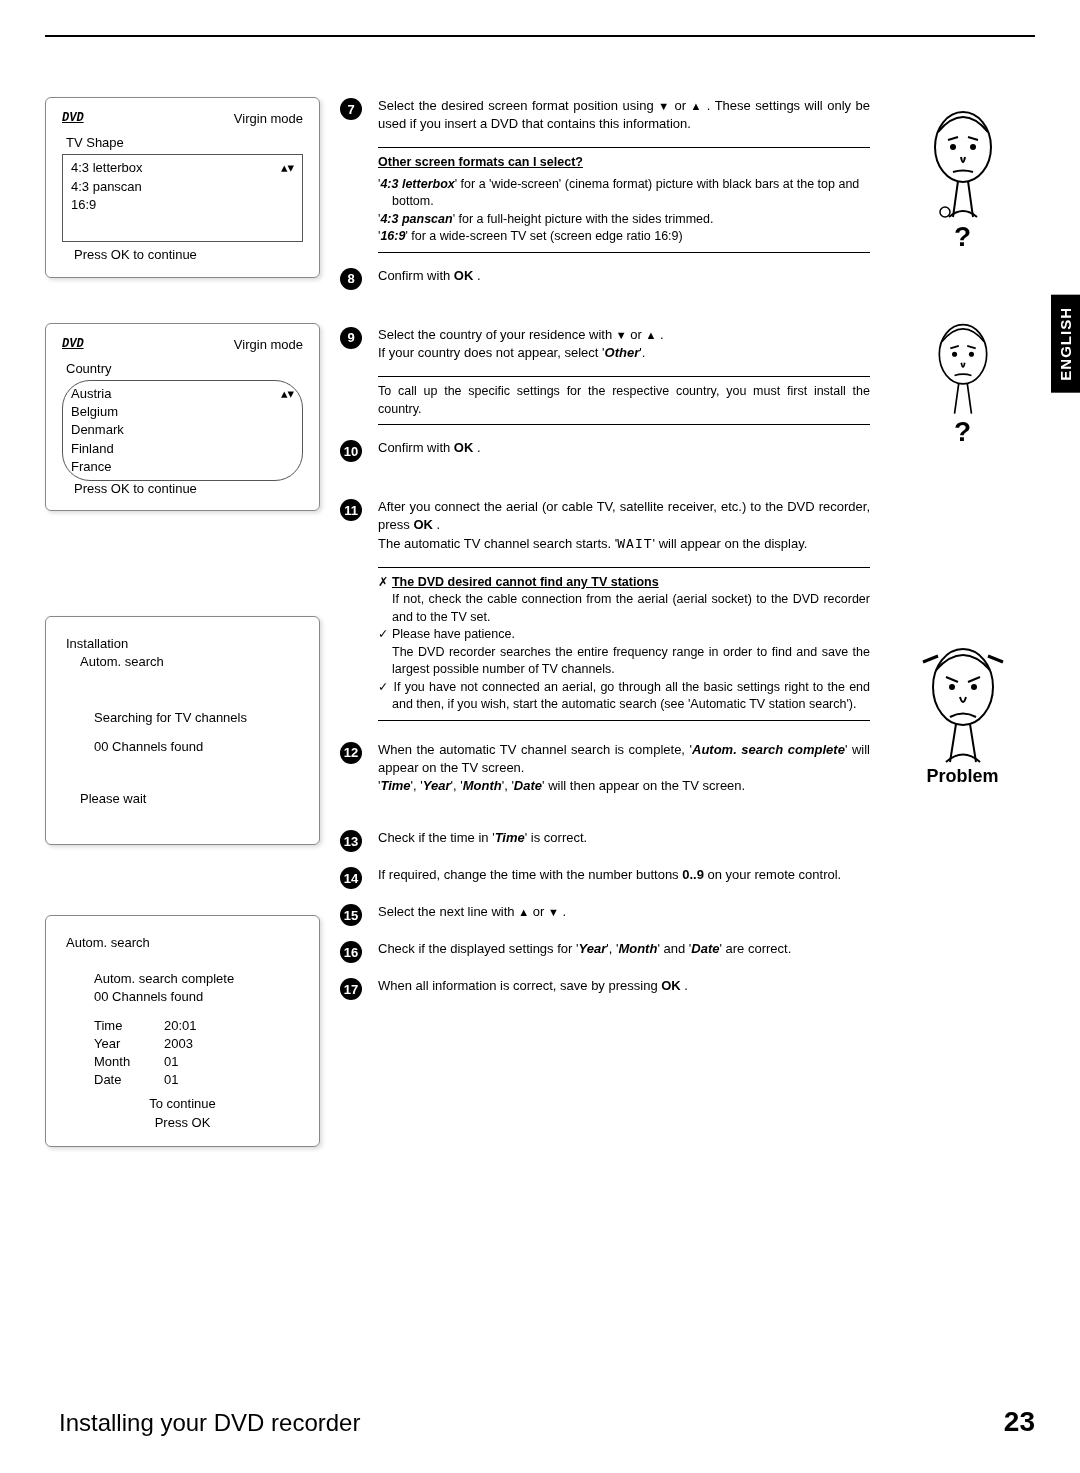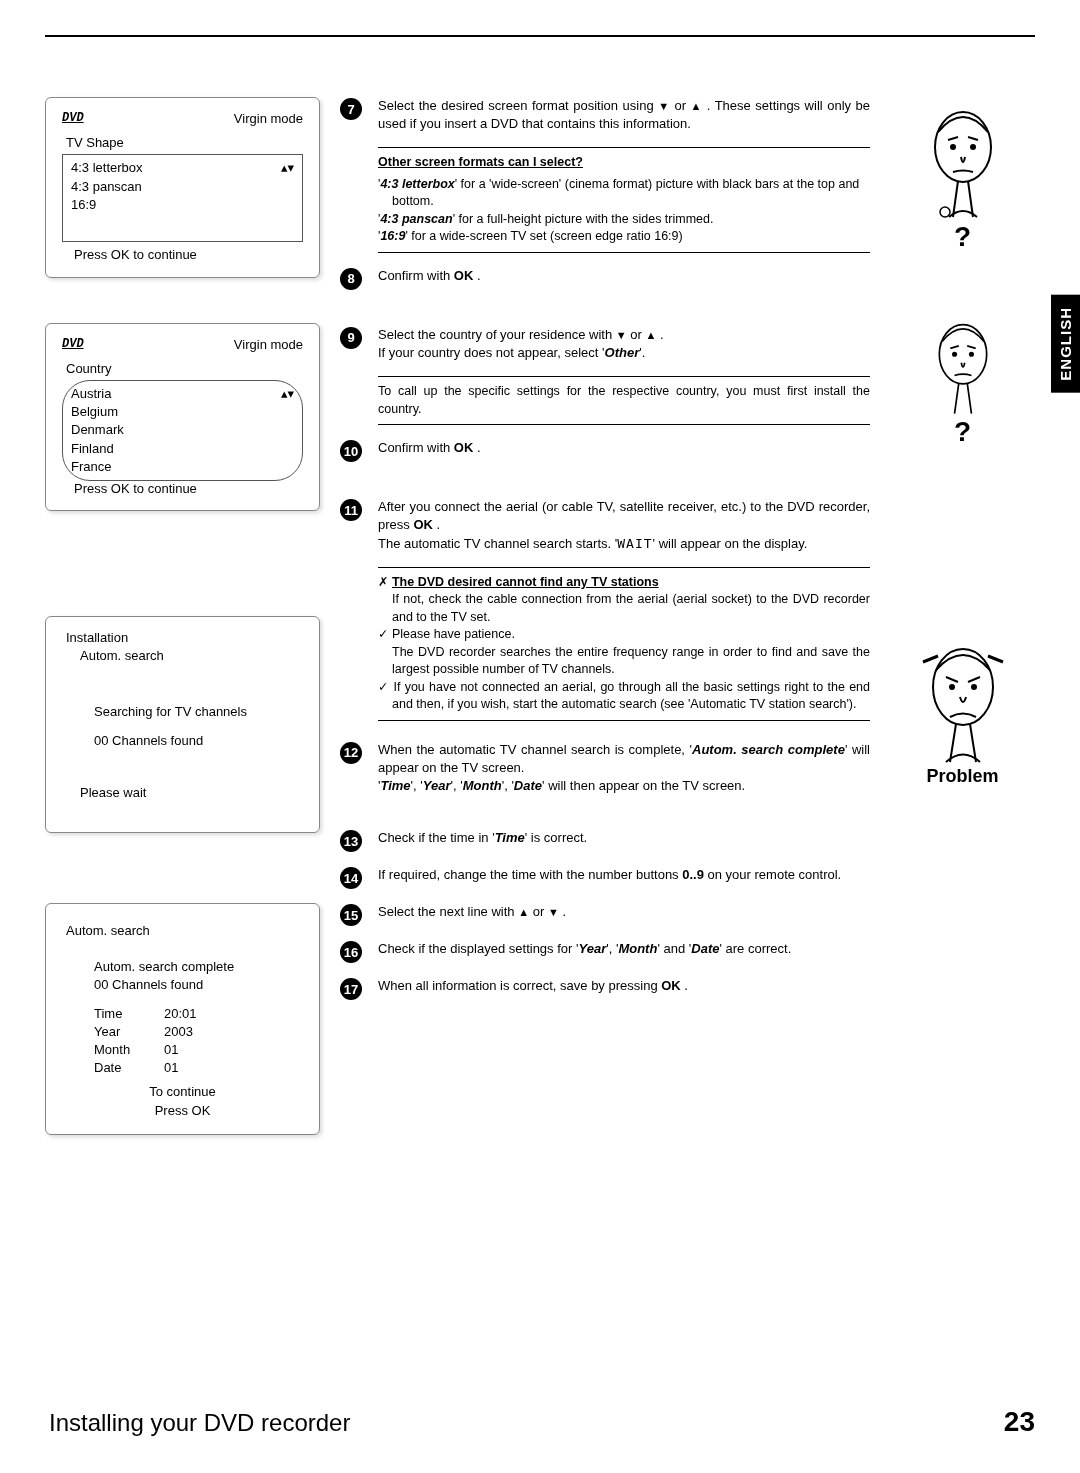--- a/index.html
+++ b/index.html
@@ -142,21 +142,21 @@
     font-size: 18px;
     text-align: center;
     margin-top: -10px;
   }
   .face-svg {
     display: block;
     margin: 0 auto 4px auto;
   }
   .footer {
     position: absolute;
-    left: 49px;
+    left: 59px;
     right: 45px;
     bottom: 35px;
     display: flex;
     justify-content: space-between;
     align-items: baseline;
   }
   .footer-title {
     font-size: 24px;
   }
   .footer-page {
@@ -222,21 +222,21 @@
             <span>▴▾</span>
           </div>
           <div>Belgium</div>
           <div>Denmark</div>
           <div>Finland</div>
           <div>France</div>
         </div>
         <div class="osd-footer" style="margin-top:-1px;">Press OK to continue</div>
       </div>
 
-      <div class="osd-box osd3" style="padding:12px 20px;">
+      <div class="osd-box osd3" style="padding:18px 20px;">
         <div>Installation</div>
         <div style="margin-left:14px;">Autom. search</div>
         <div style="height:14px;"></div>
         <div style="margin-left:28px;margin-top:24px;">Searching for TV channels</div>
         <div style="height:10px;"></div>
         <div style="margin-left:28px;">00 Channels found</div>
         <div style="height:34px;"></div>
         <div style="margin-left:14px;">Please wait</div>
         <div style="height:18px;"></div>
       </div>

